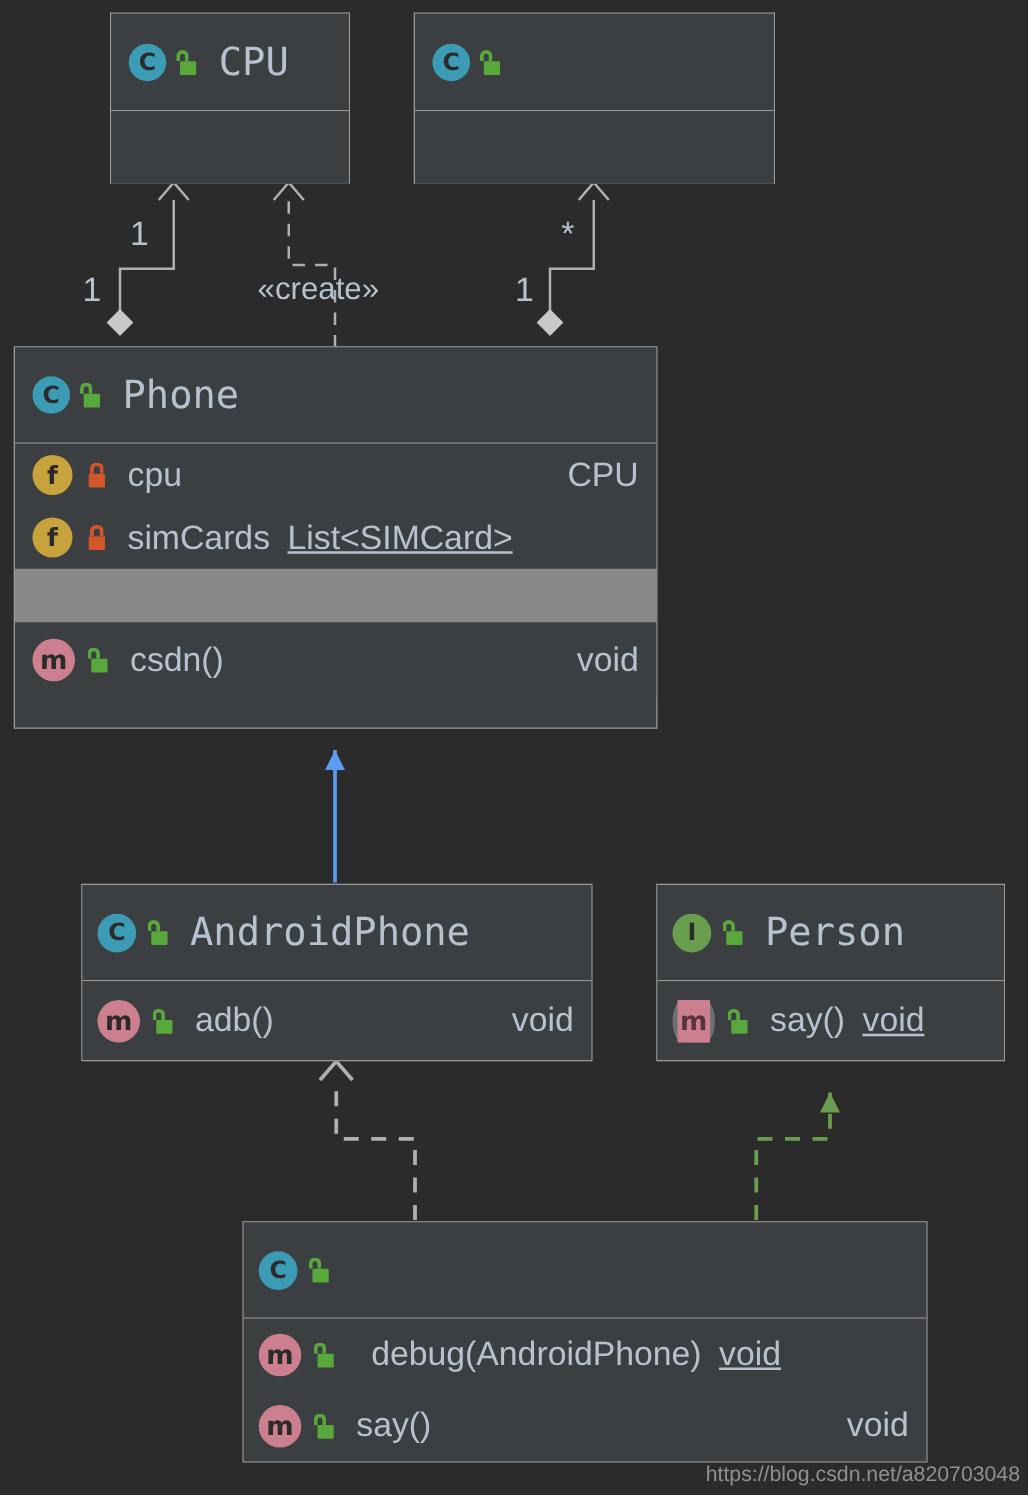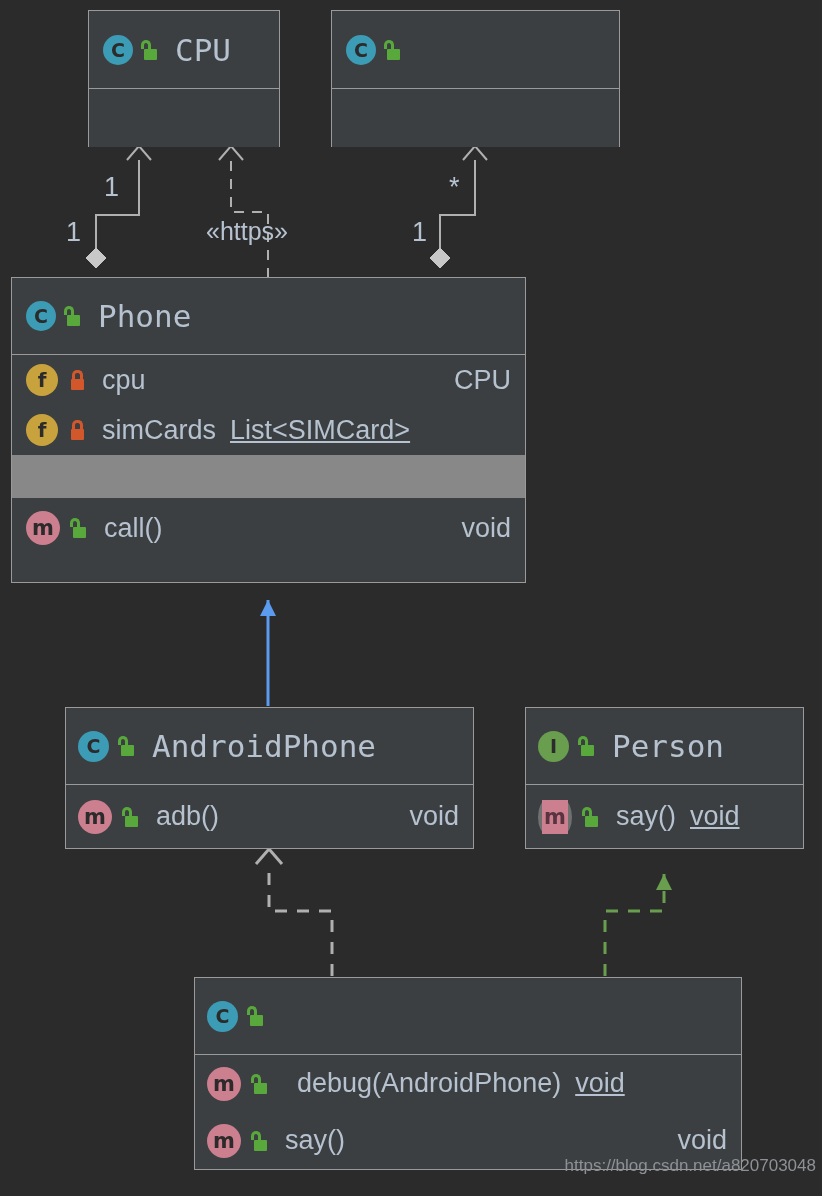--- a/index.html
+++ b/index.html
@@ -171,21 +171,21 @@
     color: #b6c2cf;
     z-index: 3;
     white-space: nowrap;
   }
   .mult { font-size: 27px; }
   .stereotype { font-size: 25px; }
 
   .watermark {
     position: absolute;
     right: 6px;
-    bottom: 20px;
+    bottom: 6px;
     font-family: "Liberation Sans", sans-serif;
     font-size: 17px;
     color: #8d9196;
     z-index: 20;
     white-space: nowrap;
   }
 </style>
 </head>
 <body>
 
@@ -230,21 +230,21 @@
       <path d="M256,864 L269,849 L282,864" fill="none" stroke="#b0b0b0" stroke-width="3"></path>
     </g>
 
     <g>
       <path d="M605,976 L605,911 L664,911 L664,874" fill="none" stroke="#6a9e4f" stroke-width="3" stroke-dasharray="12,10" marker-end="url(#greenTri)"></path>
     </g>
   </svg>
 
   <div class="edge-label mult" style="left:104px; top:172px;">1</div>
   <div class="edge-label mult" style="left:66px; top:217px;">1</div>
-  <div class="edge-label stereotype" style="left:206px; top:217px;">«https»</div>
+  <div class="edge-label stereotype" style="left:206px; top:217px;">«create»</div>
   <div class="edge-label mult" style="left:449px; top:172px;">*</div>
   <div class="edge-label mult" style="left:412px; top:217px;">1</div>
 
   <div class="uml-box" style="left:88px; top:10px; width:192px; height:137px;">
     <div class="uml-header" style="height:78px; padding-left:14px;">
       <span class="ic circle-icon ic-class" style="width:30px;height:30px;font-size:19px;">C</span>
       <span class="ic lock lock-open lock-green" style="width:17px;height:20px;margin-left:9px;">
         <span class="shackle"></span>
           <span class="body"></span>
       </span>
@@ -297,21 +297,21 @@
 
     <div class="gray-separator" style="height:43px;"></div>
 
     <div class="section">
       <div class="member-row" style="height:60px; padding:0 14px 0 14px;">
         <span class="ic circle-icon ic-method" style="width:34px;height:34px;font-size:21px;">m</span>
         <span class="ic lock lock-open lock-green" style="width:17px;height:20px;margin-left:11px;">
           <span class="shackle"></span>
             <span class="body"></span>
         </span>
-        <span class="member-name" style="margin-left:16px;">call()</span>
+        <span class="member-name" style="margin-left:16px;">csdn()</span>
         <span class="member-type">void</span>
       </div>
     </div>
   </div>
 
   <div class="uml-box" style="left:65px; top:707px; width:409px; height:142px;">
     <div class="uml-header" style="height:77px; padding-left:12px;">
       <span class="ic circle-icon ic-class" style="width:31px;height:31px;font-size:19px;">C</span>
       <span class="ic lock lock-open lock-green" style="width:17px;height:20px;margin-left:10px;">
         <span class="shackle"></span>

